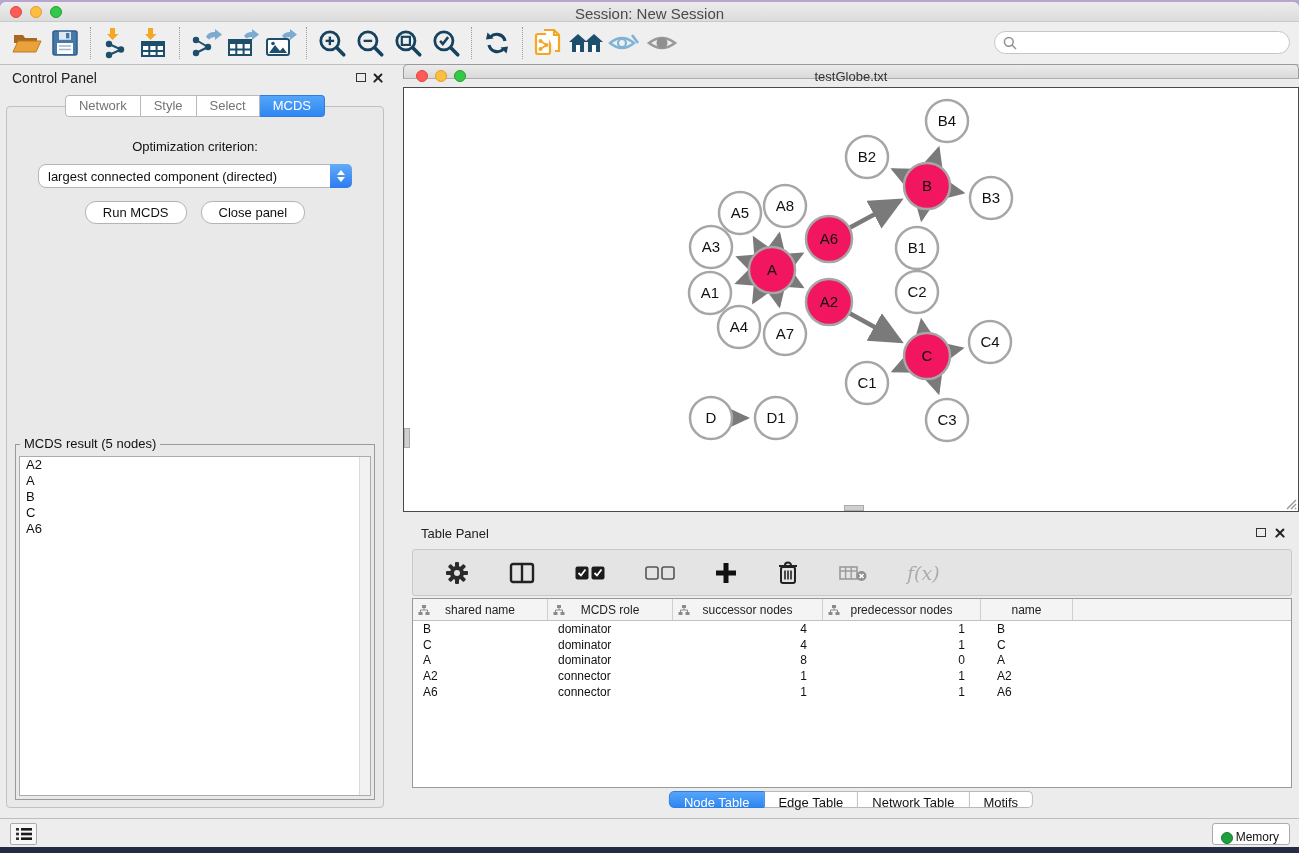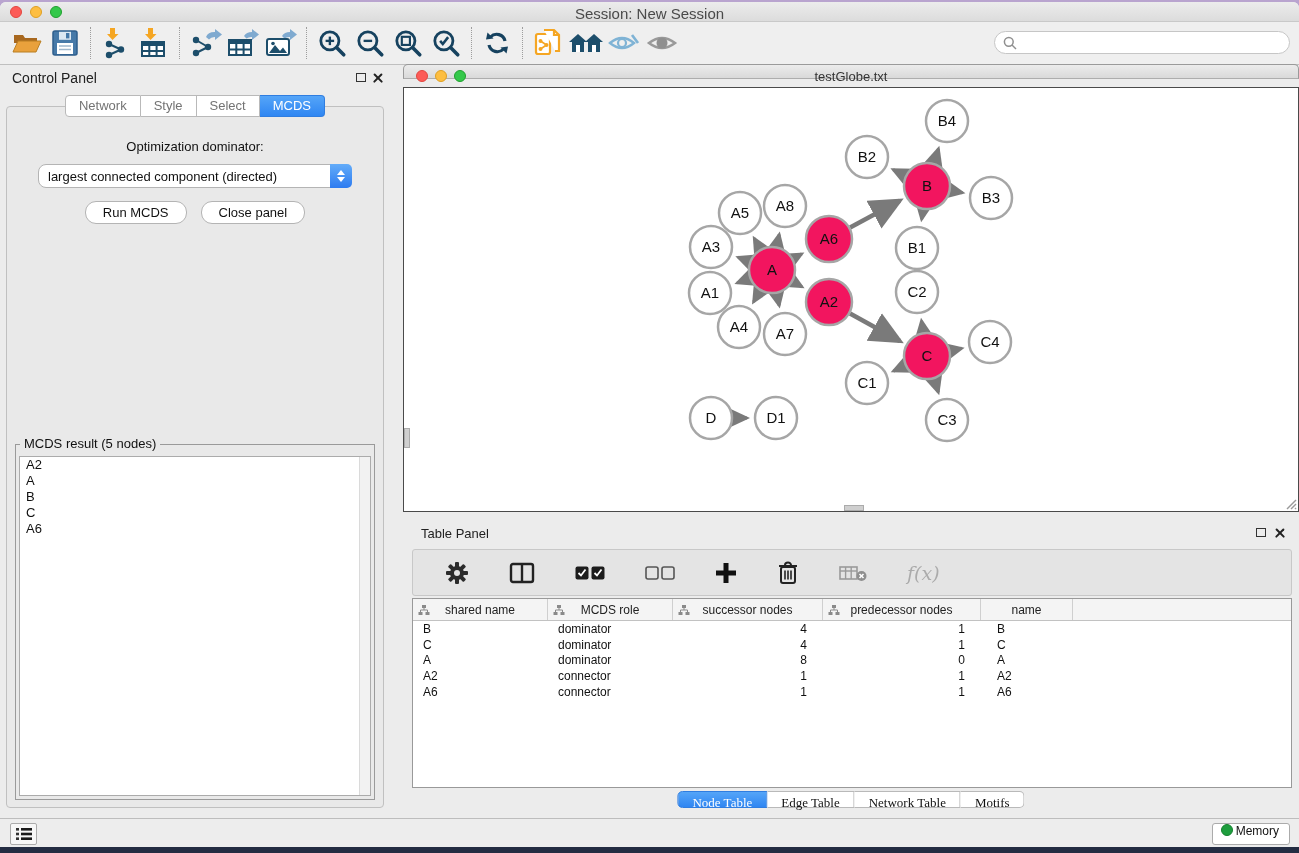--- a/index.html
+++ b/index.html
@@ -76,29 +76,29 @@
   .th { position:relative; display:flex; align-items:center; justify-content:center; font-size:12px; color:#222; border-right:1px solid #CFCFCF; }
   .th .tree-ic { position:absolute; left:5px; top:5px; }
   .th.filler { flex:1; border-right:none; }
   .dt-row { display:flex; height:15.8px; align-items:center; }
   .td { font-size:12px; color:#111; overflow:hidden; white-space:nowrap; }
   .td.c0 { padding-left:10px; }
   .td.c1 { padding-left:10px; }
   .td.c2, .td.c3 { text-align:right; padding-right:16px; }
   .td.c4 { padding-left:16px; }
   .bottom-tabs { position:absolute; top:271px; left:50%; transform:translateX(-50%); display:flex; }
-  .bt-tab { height:17px; line-height:21px; padding:0 14px; font-size:13px; background:#fff; border:1px solid #B9B9B9; border-left:none; color:#111;font-family:Liberation Serif, serif; }
+  .bt-tab { height:17px; line-height:21px; padding:0 14px; font-size:13px; background:#fff; border:1px solid #B9B9B9; border-left:none; color:#111; }
   .bt-tab:first-child { border-left:1px solid #B9B9B9; border-radius:5px 0 0 5px; }
   .bt-tab:last-child { border-radius:0 5px 5px 0;text-align:center; }
   .bt-tab.active { background:linear-gradient(#55a5f8,#2f86f2); color:#fff; border-color:#2f7de0; }
 
   
   .statusbar { position:absolute; left:0; right:0; top:816px; height:29px; background:#EDEDED; border-top:1px solid #BDBDBD; }
   .list-btn { position:absolute; left:10px; top:4px; width:27px; height:22px; background:#F7F7F7; border:1px solid #ABABAB; border-radius:2px; display:flex; align-items:center; justify-content:center; }
-  .memory-btn { position:absolute; right:9px; top:4px; height:22px; background:#fff; border:1px solid #ABABAB; border-radius:3px; display:flex; align-items:flex-start; padding:0 10px 0 8px; gap:3px; font-size:12px; color:#111; }
+  .memory-btn { position:absolute; right:9px; top:4px; height:22px; background:#fff; border:1px solid #ABABAB; border-radius:3px; display:flex; align-items:flex-end; padding:0 10px 0 8px; gap:3px; font-size:12px; color:#111; }
   .mem-dot { width:12px; height:12px; border-radius:50%; background:#1E9E3E; border:1px solid #15802f; }
 </style>
 </head>
 <body>
 
 <div id="app">
   <div class="mac-window">
 
     <div class="titlebar">
       <div class="traffic t-red"></div>
@@ -262,21 +262,21 @@
       <div class="cp-header">Control Panel</div>
       <div class="wicon-float cp-float"></div>
       <div class="wicon-close cp-close"></div>
       <div class="cp-tabs">
           <div class="cp-tab">Network</div>
           <div class="cp-tab">Style</div>
           <div class="cp-tab">Select</div>
           <div class="cp-tab active">MCDS</div>
         </div>
       <div class="cp-body">
-        <div class="opt-label">Optimization dominator:</div>
+        <div class="opt-label">Optimization criterion:</div>
         <div class="dropdown">
           <span>largest connected component (directed)</span>
           <div class="dd-stepper">
             <div class="dd-up"></div>
             <div class="dd-down"></div>
           </div>
         </div>
         <div class="cp-buttons">
           <button class="btn">Run MCDS</button>
           <button class="btn">Close panel</button>

